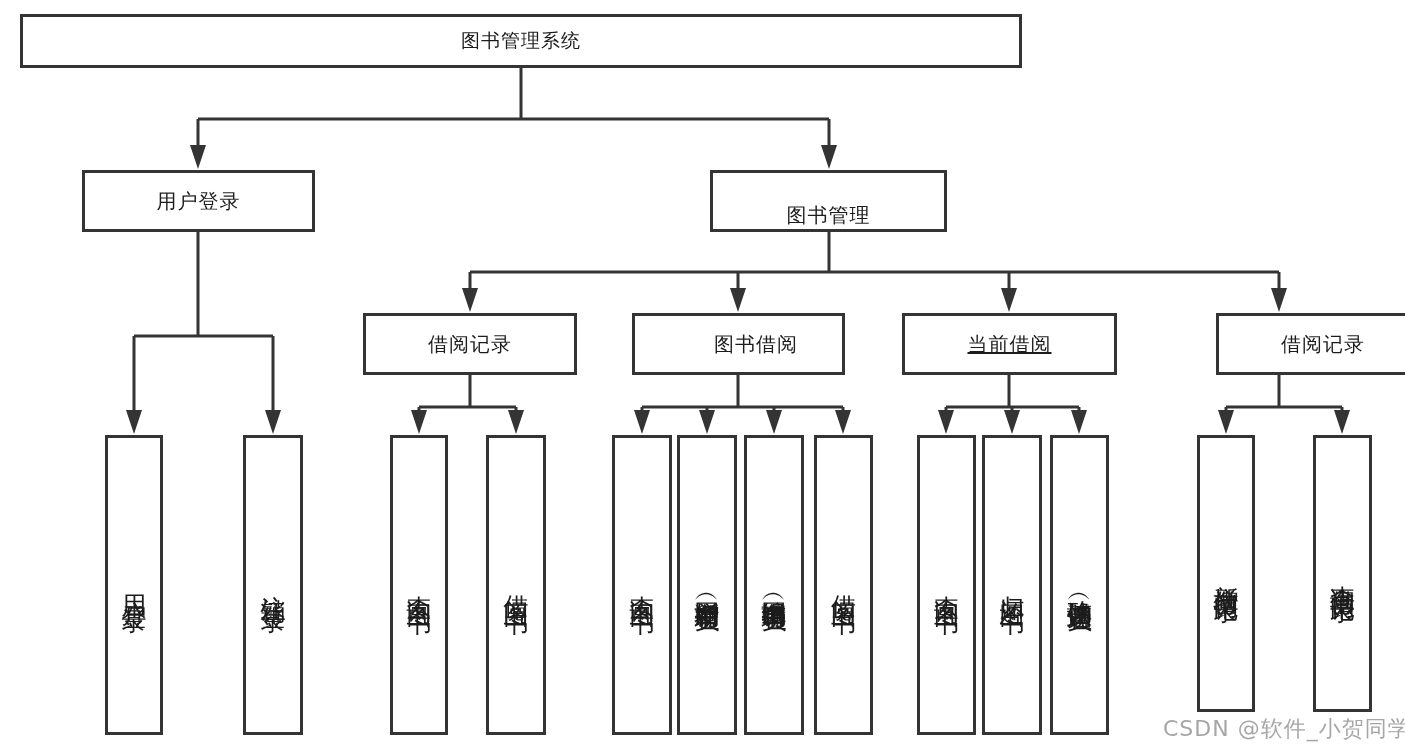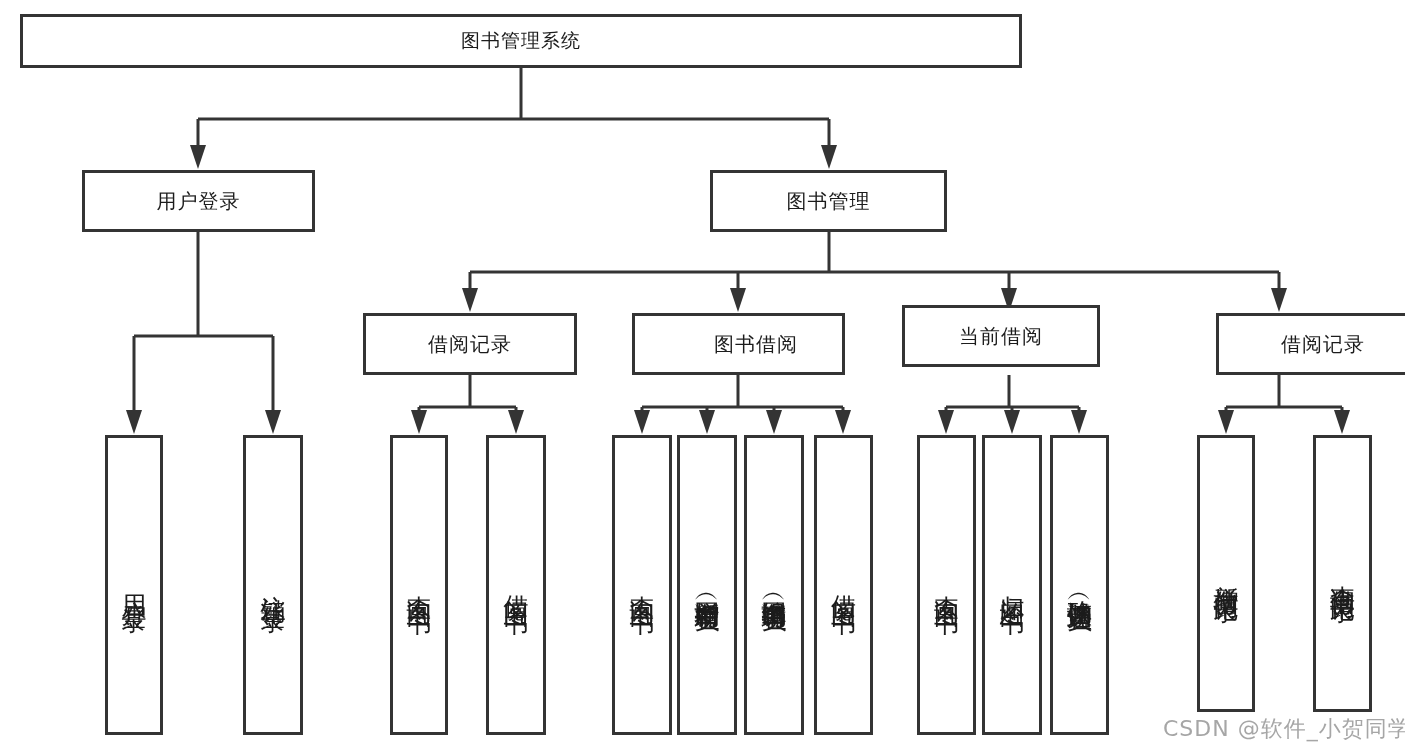--- a/index.html
+++ b/index.html
@@ -95,31 +95,31 @@
     <polygon class="arrowhead" points="1334,410 1350,410 1342,434"></polygon>
   </svg>
 
   <div class="box hbox root-box" style="left:20px; top:14px; width:1002px; height:54px;">
     <span>图书管理系统</span>
   </div>
 
   <div class="box hbox" style="left:82px; top:170px; width:233px; height:62px;">
     <span>用户登录</span>
   </div>
-  <div class="box hbox" style="left:710px; top:170px; width:237px; height:62px;">
+  <div class="box hbox" style="left:710px; top:170px; width:237px; height:62px;align-items:flex-end;">
     <span>图书管理</span>
   </div>
 
   <div class="box hbox" style="left:363px; top:313px; width:214px; height:62px;">
     <span>借阅记录</span>
   </div>
   <div class="box hbox" style="left:632px; top:313px; width:213px; height:62px;padding-left:35px;">
     <span>图书借阅</span>
   </div>
-  <div class="box hbox" style="left:902px; top:305px; width:198px; height:62px;">
+  <div class="box hbox" style="left:902px; top:313px; width:215px; height:62px;text-decoration:underline;">
     <span>当前借阅</span>
   </div>
   <div class="box hbox" style="left:1216px; top:313px; width:214px; height:62px;">
     <span>借阅记录</span>
   </div>
 
   <div class="box vbox" style="left:105px; top:435px; width:58px; height:300px;">
     <span class="vtext">用户登录</span>
   </div>
   <div class="box vbox" style="left:243px; top:435px; width:60px; height:300px;">

